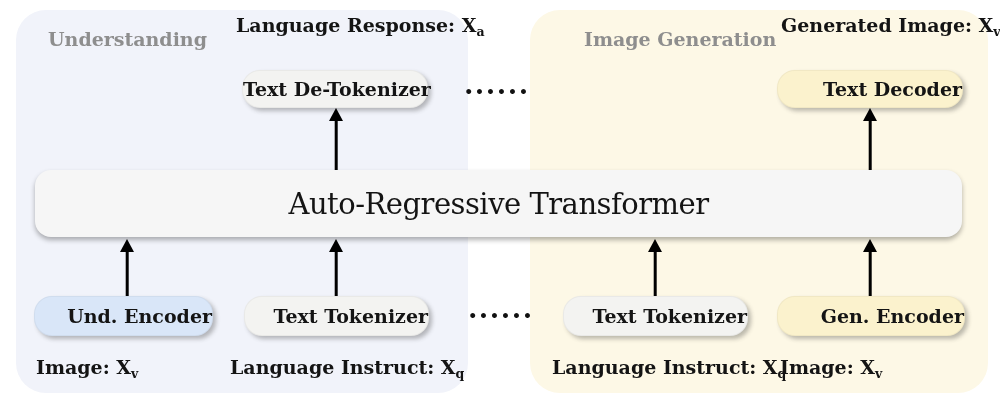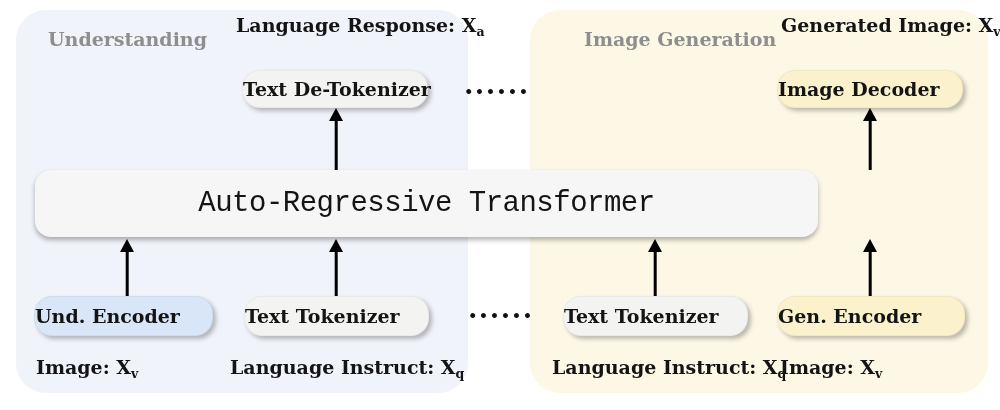--- a/index.html
+++ b/index.html
@@ -14,36 +14,36 @@
   .panel-title{
     position:absolute;top:28px;font-size:19px;font-weight:700;
     color:var(--panel-title-color,#8E8E8E);white-space:nowrap;
   }
   .io-label{
     position:absolute;top:14px;font-size:19px;font-weight:600;white-space:nowrap;
   }
   .sub{font-size:12.5px;vertical-align:-0.28em;font-weight:700;}
 
   .node{
-    position:absolute;border-radius:18px;text-align:left;font-size:19px;font-weight:600;
+    position:absolute;border-radius:18px;text-align:right;font-size:19px;font-weight:600;
     box-shadow:3px 3px 4px rgba(40,40,40,0.30);white-space:nowrap;
     border:1px solid rgba(0,0,0,0.04);box-sizing:border-box;
   }
   .node-top{top:70px;height:38px;line-height:36px;}
   .node-bottom{top:296px;height:40px;line-height:38px;}
   .neutral{background:var(--neutral-box-bg,#F3F3F1);}
   .blue{background:var(--und-encoder-bg,#D9E6F8);}
   .yellow{background:var(--gen-box-bg,#FBF2CD);}
 
   #transformer{
-    position:absolute;left:35px;top:170px;width:783px;height:67px;border-radius:16px;
+    position:absolute;left:35px;top:170px;width:927px;height:67px;border-radius:16px;
     background:var(--transformer-box-bg,#F6F6F6);
     box-shadow:0 3px 5px rgba(0,0,0,0.30);
     display:flex;align-items:center;justify-content:center;
-    font-size:29px;font-weight:500;letter-spacing:-0.5px;font-family:Liberation Mono, monospace;
+    font-size:29px;font-weight:500;letter-spacing:-0.5px;
   }
 
   .caption{
     position:absolute;top:356px;font-size:19px;font-weight:600;text-align:left;white-space:nowrap;
   }
 
   .dots{
     position:absolute;width:72px;text-align:center;font-family:"DejaVu Sans",sans-serif;
     font-size:14px;font-weight:700;letter-spacing:2px;color:#111;
   }
@@ -73,21 +73,21 @@
     <span>Language Response: X</span><span class="sub">a</span>
   </div>
 
   <div class="panel-title" style="left:552px;margin-left:32px;">Image Generation</div>
 
   <div class="io-label" style="left:781px;">
     <span>Generated Image: X</span><span class="sub">v</span>
   </div>
 
   <div class="node node-top neutral" style="left:242px;width:186px;">Text De-Tokenizer</div>
-  <div class="node node-top yellow" style="left:777px;width:186px;">Image Decoder</div>
+  <div class="node node-top yellow" style="left:777px;width:186px;">Text Decoder</div>
 
   <div class="dots" style="left:461px;top:84px;">••••••</div>
   <div class="dots" style="left:465px;top:308px;">••••••</div>
 
   <div id="transformer">Auto-Regressive Transformer</div>
 
   <div class="arrow" style="left:328px;top:108px;height:62px;">
     <div class="head"></div>
     <div class="shaft"></div>
   </div>

